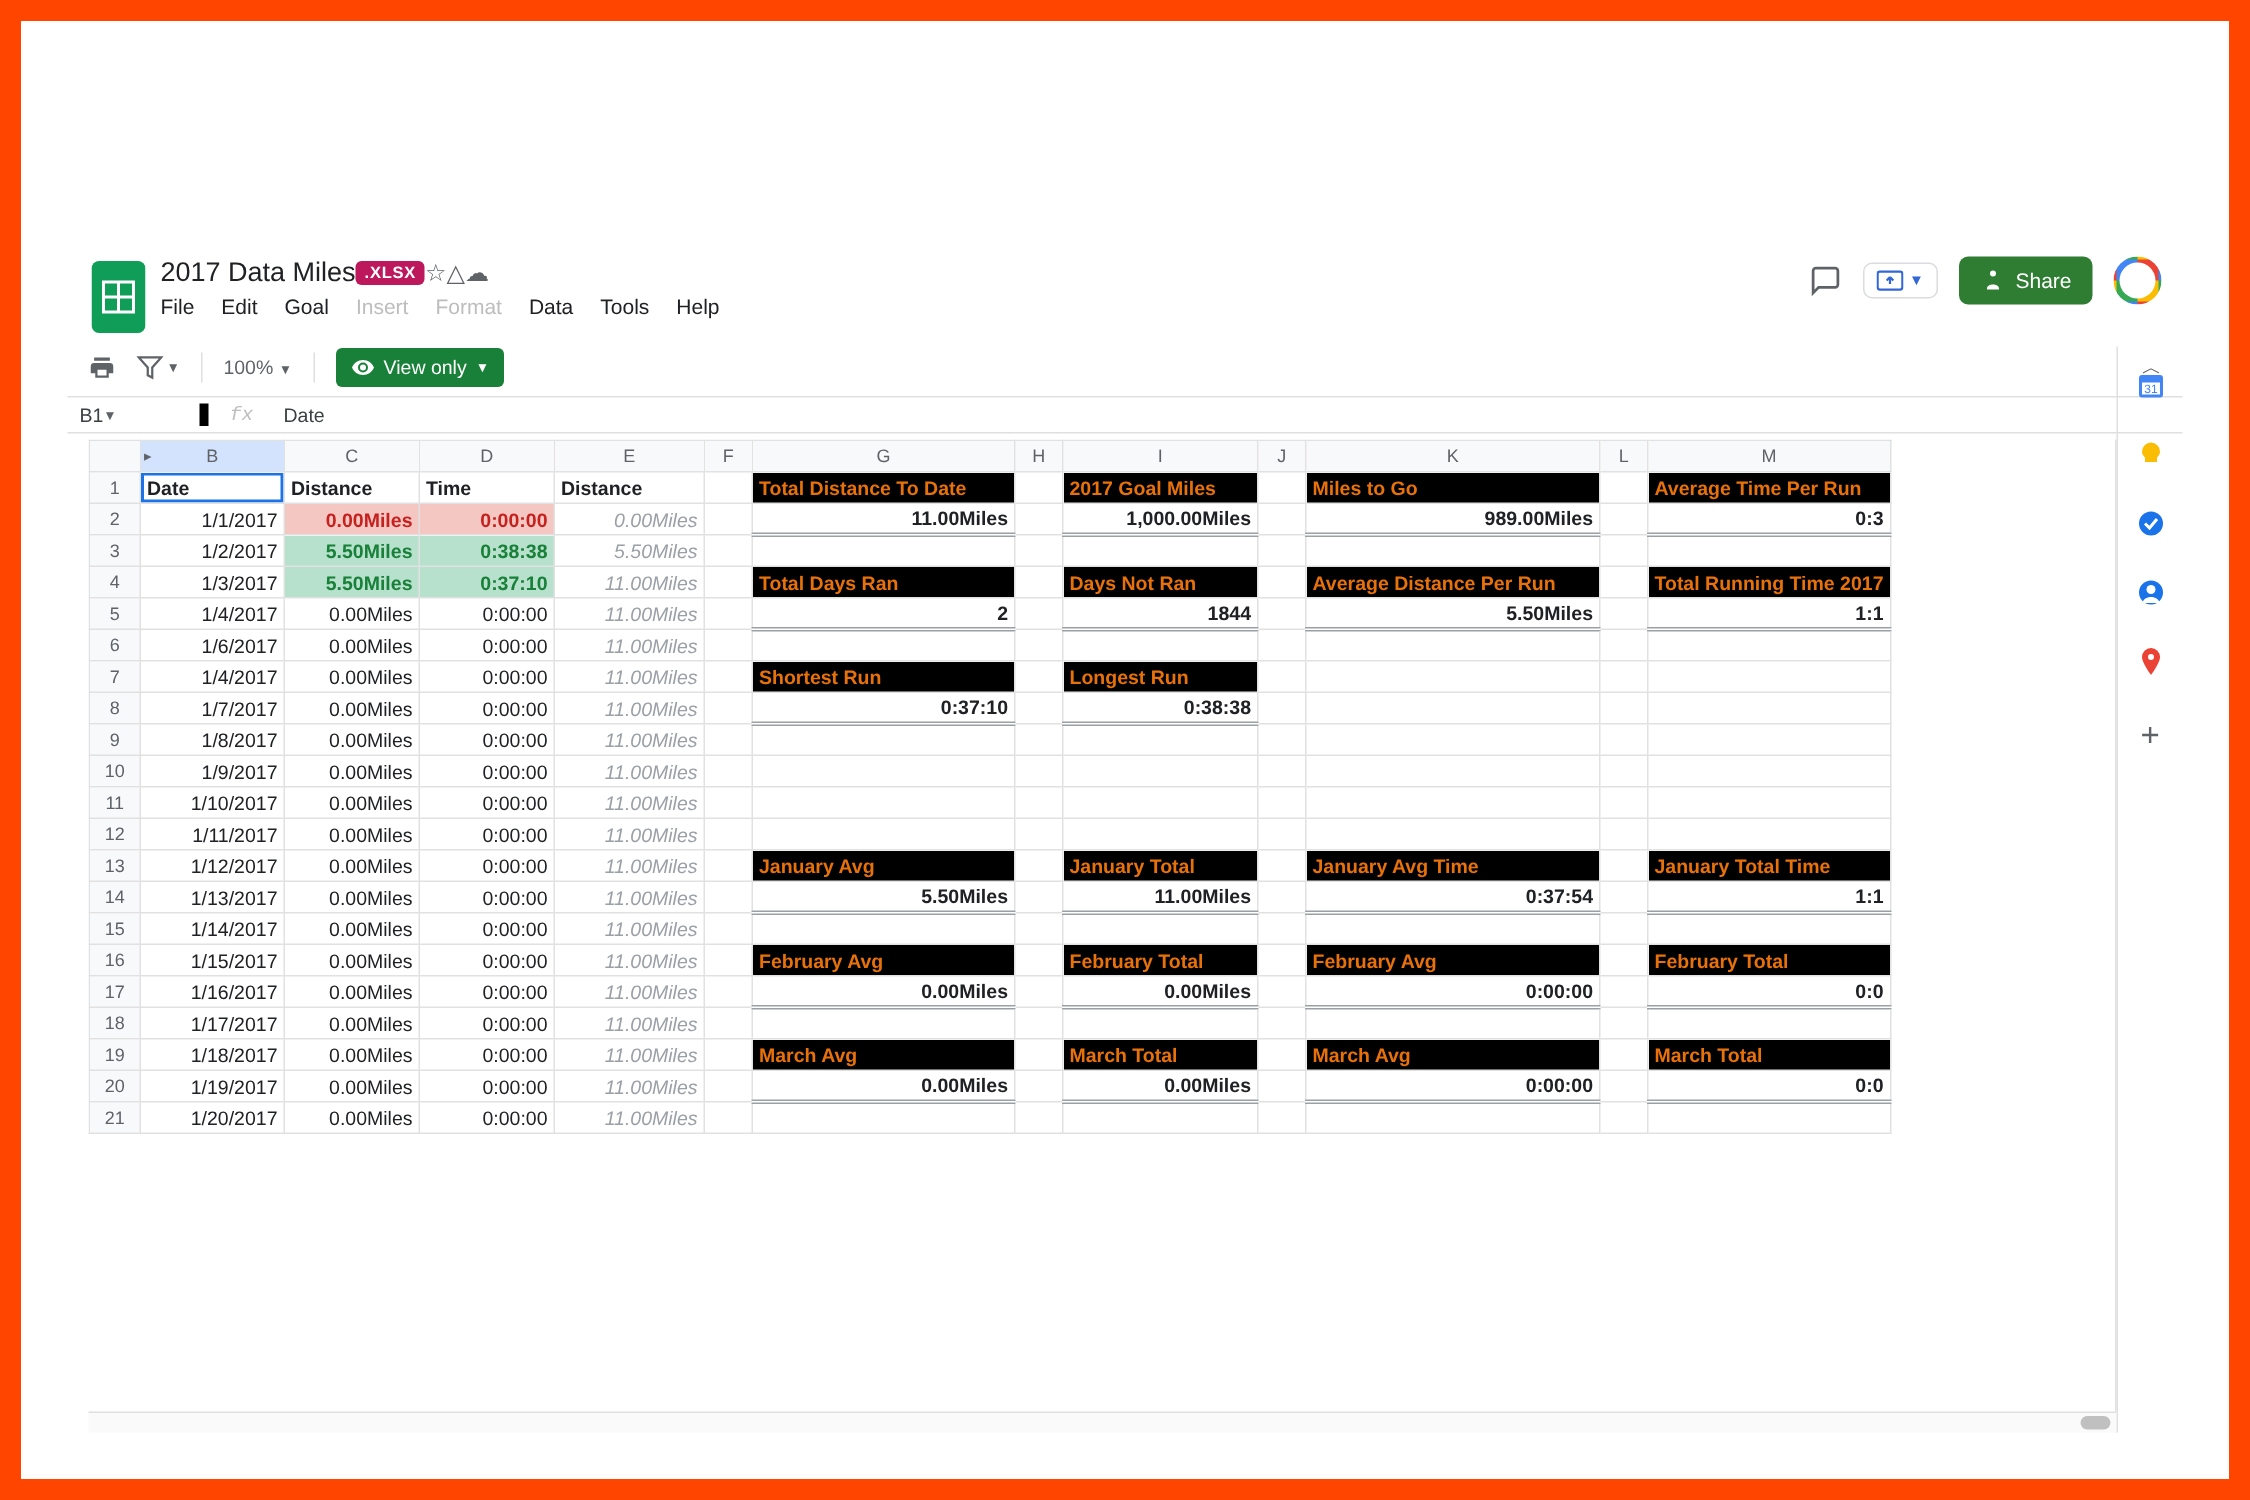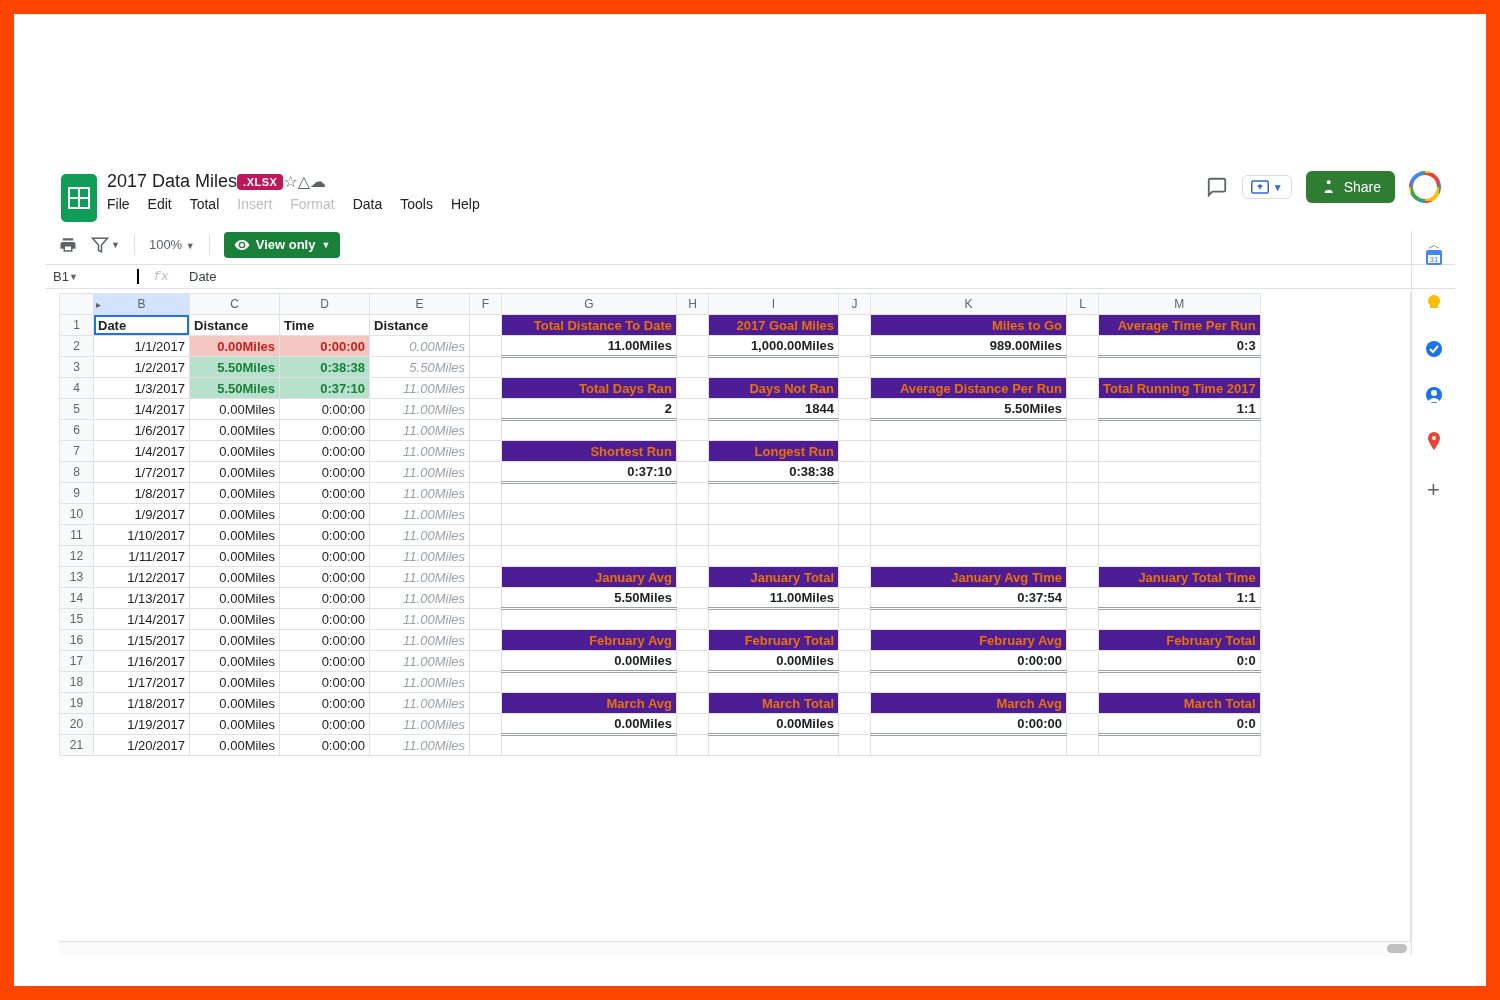--- a/index.html
+++ b/index.html
@@ -23,26 +23,26 @@
   .title-right{margin-left:auto;display:flex;align-items:center;gap:14px;}
   .iconbtn{display:inline-flex;align-items:center;justify-content:center;color:#5f6368;}
   .present-btn{border:1px solid #dadce0;border-radius:6px;padding:4px 8px;display:flex;align-items:center;gap:4px;color:#3367d6;}
   .share-btn{background:#2e7d32;color:#fff;border-radius:6px;padding:8px 14px;font-size:14px;font-weight:500;display:flex;align-items:center;gap:8px;}
   .avatar{width:32px;height:32px;border-radius:50%;background:#fff;border:2px solid transparent;background-image:conic-gradient(#ea4335 0 25%,#fbbc04 0 50%,#34a853 0 75%,#4285f4 0);padding:2px;}
   .avatar::after{content:"";display:block;width:100%;height:100%;border-radius:50%;background:#fff;}
 
   
   .toolbar{height:40px;border-bottom:1px solid #e0e0e0;display:flex;align-items:center;padding:0 14px;gap:14px;font-size:13px;color:#5f6368;}
   .toolbar .sep{width:1px;height:20px;background:#e0e0e0;}
-  .viewonly{background:#188038;color:#fff;border-radius:4px;padding:5px 10px;display:flex;align-items:center;gap:6px;font-weight:700;font-size:13px;}
+  .viewonly{background:#188038;color:#fff;border-radius:4px;padding:5px 10px;display:flex;align-items:center;gap:6px;font-weight:400;font-size:13px;}
   .collapse-caret{margin-left:auto;color:#5f6368;}
 
   
   .fxbar{height:24px;border-bottom:1px solid #e0e0e0;display:flex;align-items:center;font-size:13px;}
-  .namebox{width:94px;border-right:2px solid #000000;padding:0 8px;display:flex;align-items:center;color:#3c4043;}
+  .namebox{width:94px;border-right:6px solid #000000;padding:0 8px;display:flex;align-items:center;color:#3c4043;}
   .fxlabel{width:44px;text-align:center;color:#bdbdbd;font-style:italic;font-family:Liberation Mono, monospace;}
   .fxval{padding-left:6px;color:#3c4043;}
 
   
   .gridwrap{position:absolute;left:14px;right:44px;top:128px;bottom:0;overflow:hidden;border-right:1px solid #e0e0e0;}
   .grid{border-collapse:collapse;table-layout:fixed;}
   .grid th,.grid td{border:1px solid #e1e1e1;height:21px;font-size:13px;padding:0 4px;overflow:hidden;white-space:nowrap;}
   .grid thead th{background:#f8f9fa;color:#5f6368;font-weight:400;text-align:center;font-size:12px;position:relative;}
   .grid .rowhdr{background:#f8f9fa;color:#5f6368;font-weight:400;text-align:center;font-size:12px;width:34px;}
   .grid .corner{background:#f8f9fa;width:34px;}
@@ -52,21 +52,21 @@
   .cK{width:196px;} .cL{width:32px;} .cM{width:160px;}
 
   .grid th.sel{background:#d3e3fd;}
 
   .hdrcell{font-weight:700;color:#202124;font-size:15px;text-align:left;background:#fff;}
   .sel-outline{box-shadow:inset 0 0 0 2px #1a73e8;}
 
   td{color:#202124;}
   .right{text-align:right;}
   .italic-grey{color:#9aa0a6;font-style:italic;text-align:right;}
-  .orange-label{color:#e8710a;font-weight:700;text-align:right;background:#4c1d95;border-right:1px solid #cfcfcf;}
+  .orange-label{color:#e8710a;font-weight:700;text-align:left;background:#000000;border-right:1px solid #cfcfcf;}
   .stat-val{font-weight:700;text-align:right;border-bottom:3px double #9aa0a6 !important;}
   .red-fill{background:#f4c7c3;}
   .green-fill{background:#b7e1cd;}
   .red-text{color:#c5221f;font-weight:700;}
   .green-text{color:#188038;font-weight:700;}
 
   
   .sidepanel{position:absolute;right:0;top:66px;bottom:0;width:44px;border-left:1px solid #e0e0e0;display:flex;flex-direction:column;align-items:center;gap:26px;padding-top:16px;}
   .sp-icon{width:20px;height:20px;border-radius:4px;}
   .sp-plus{color:#5f6368;font-size:22px;font-weight:300;}
@@ -95,21 +95,21 @@
       <div class="title-row">
         <span class="doc-title">2017 Data Miles</span>
         <span class="badge">.XLSX</span>
         <span class="title-icon">☆</span>
         <span class="title-icon">△</span>
         <span class="title-icon">☁</span>
       </div>
       <div class="menus" id="menus">
               <span>File</span>
               <span>Edit</span>
-              <span>Total</span>
+              <span>Goal</span>
               <span class="disabled">Insert</span>
               <span class="disabled">Format</span>
               <span>Data</span>
               <span>Tools</span>
               <span>Help</span>
             </div>
     </div>
     <div class="title-right">
       <span class="iconbtn">
               <svg width="22" height="22" viewBox="0 0 24 24" fill="none" stroke="#5f6368" stroke-width="2">

